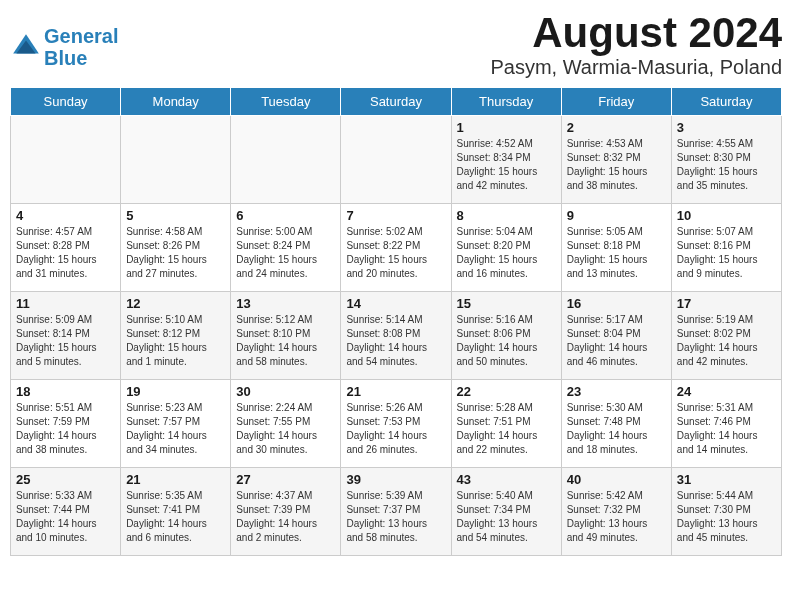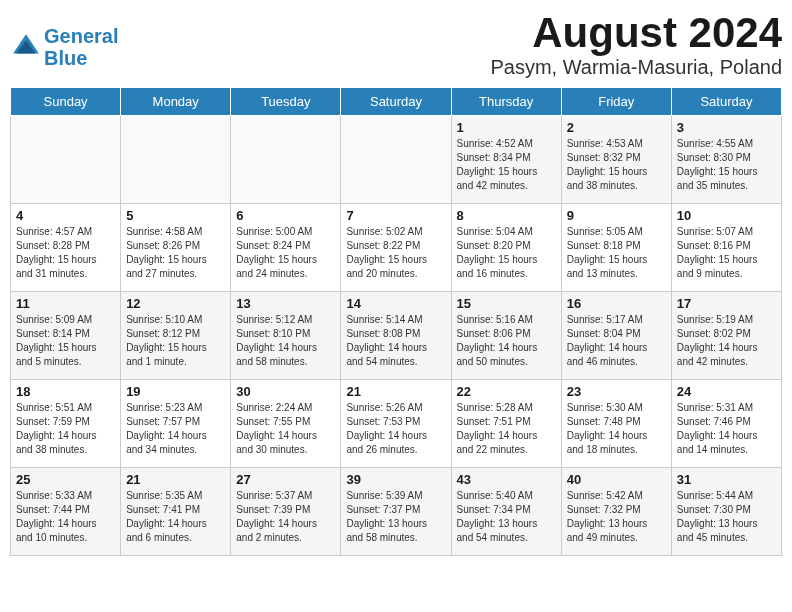--- a/index.html
+++ b/index.html
@@ -285,21 +285,21 @@
 Daylight: 14 hours and 10 minutes.</div>
         </td>
         <td>
           <span class="day-num">21</span>
           <div class="day-info">Sunrise: 5:35 AM
 Sunset: 7:41 PM
 Daylight: 14 hours and 6 minutes.</div>
         </td>
         <td>
           <span class="day-num">27</span>
-          <div class="day-info">Sunrise: 5:37 AM
+          <div class="day-info">Sunrise: 4:37 AM
 Sunset: 7:39 PM
 Daylight: 14 hours and 2 minutes.</div>
         </td>
         <td>
           <span class="day-num">39</span>
           <div class="day-info">Sunrise: 5:39 AM
 Sunset: 7:37 PM
 Daylight: 13 hours and 58 minutes.</div>
         </td>
         <td>

